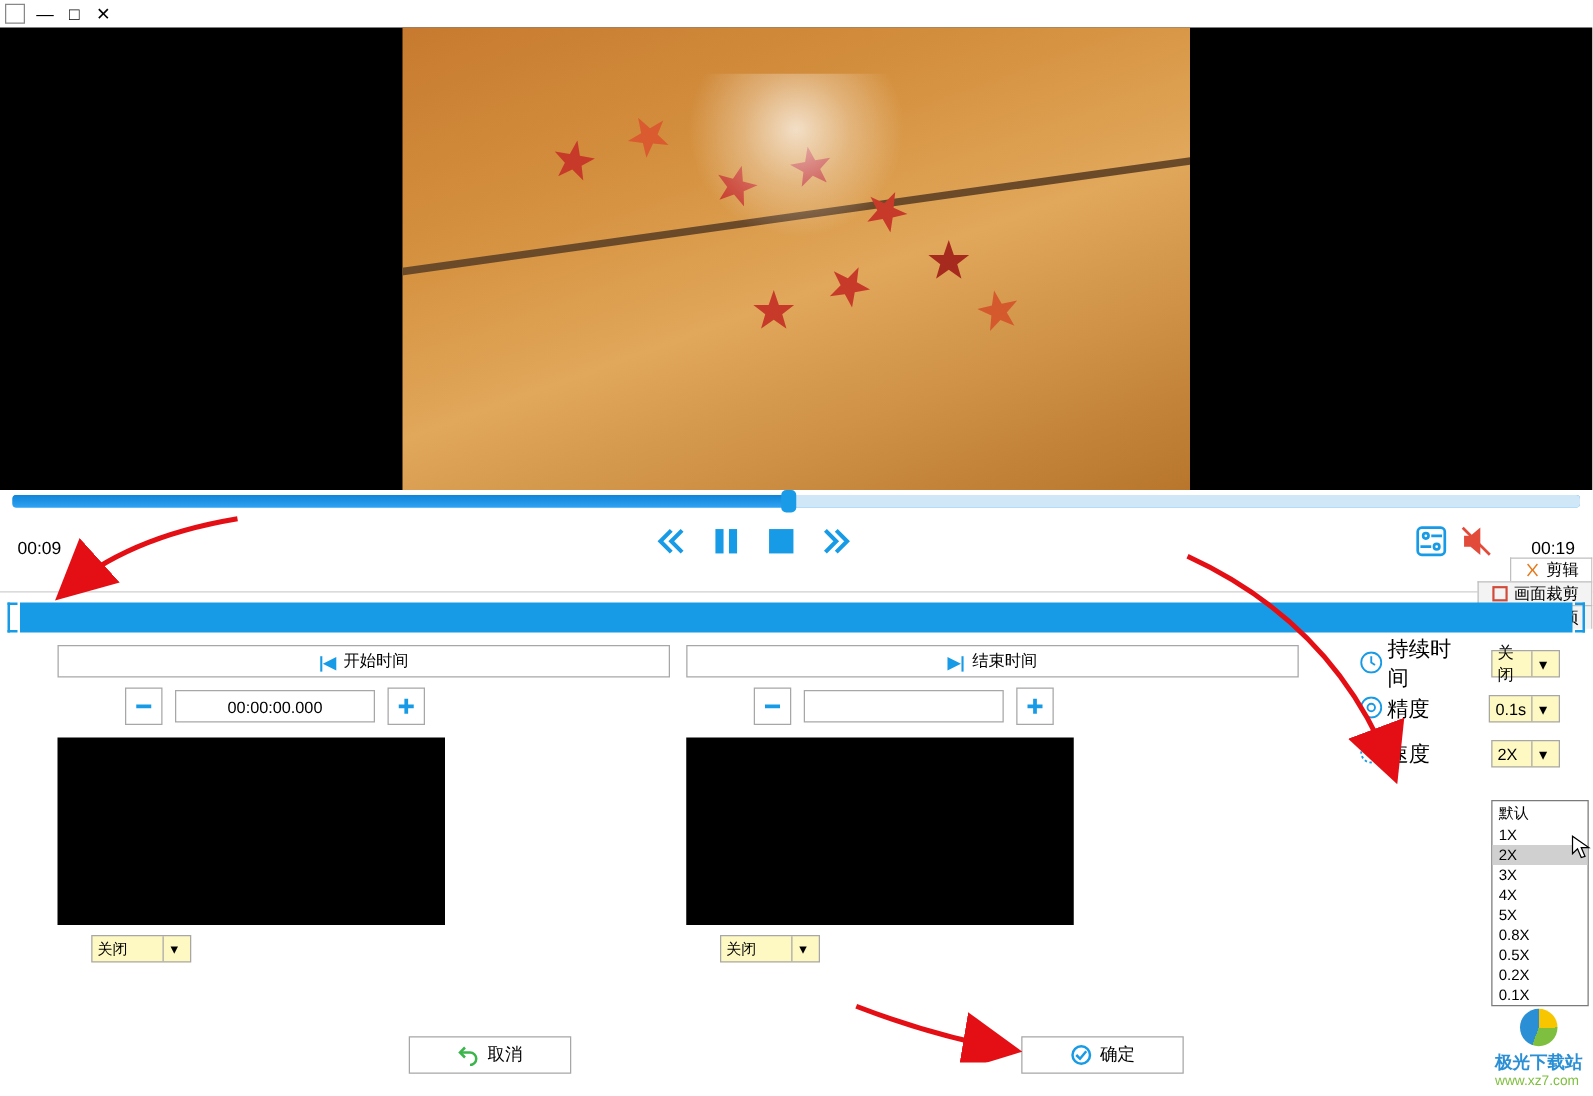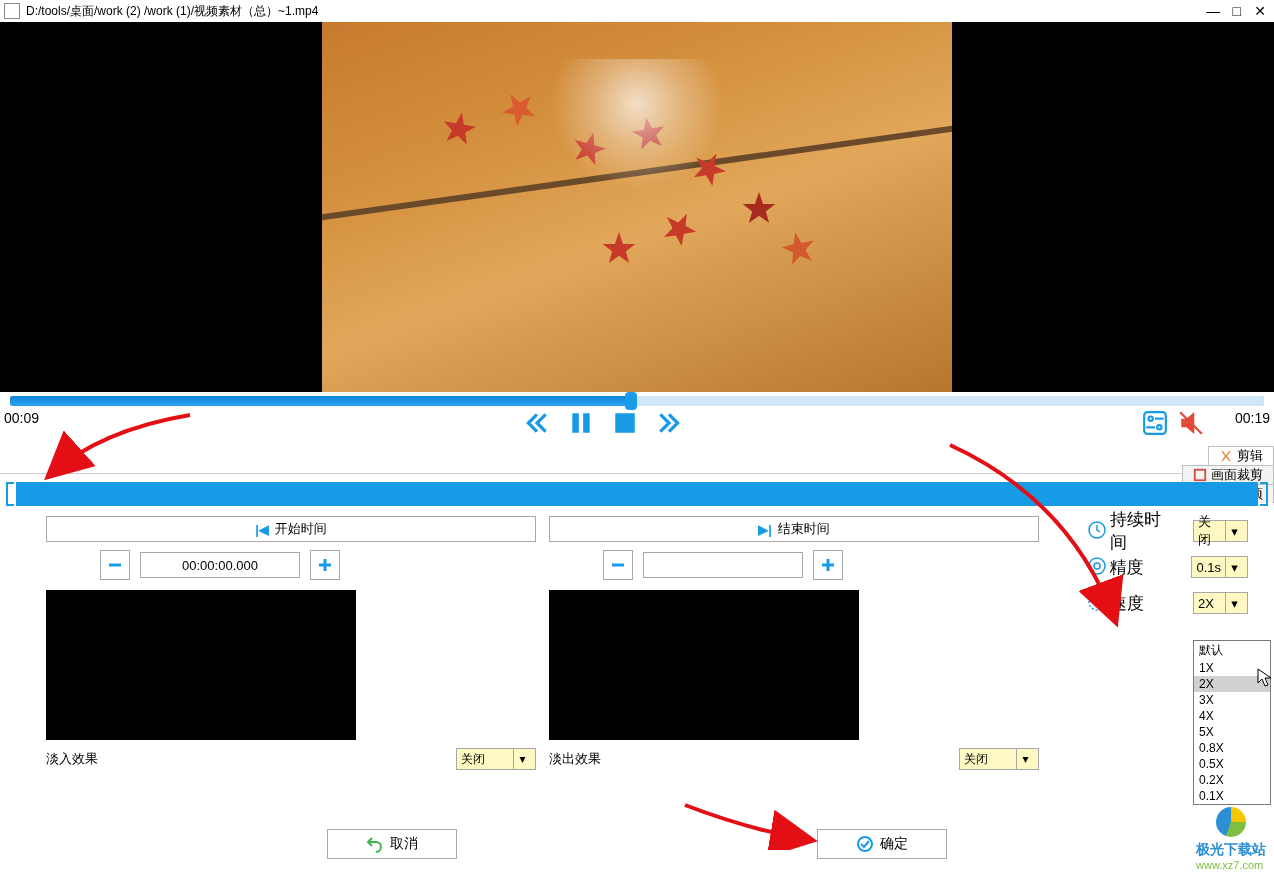--- a/index.html
+++ b/index.html
@@ -20,21 +20,21 @@
 .leaf { position:absolute; width:34px; height:34px; background:#c73a2a; clip-path: polygon(50% 0%, 62% 35%, 98% 35%, 70% 57%, 80% 91%, 50% 70%, 20% 91%, 30% 57%, 2% 35%, 38% 35%); }
 
 
 .progress { position: relative; height: 18px; padding: 4px 10px 0; }
 .progress .track { height: 10px; background: linear-gradient(#0f85d8,#2ea2f4); border-radius: 3px; position: relative; }
 .progress .fill { position: absolute; left:0; top:0; height:100%; width:49.5%; background: linear-gradient(#0f85d8,#2ea2f4); border-radius:3px; }
 .progress .remain { position:absolute; right:0; top:0; height:100%; width:50.5%; background:#cfe7f7; border-radius:0 3px 3px 0; }
 .progress .thumb { position: absolute; left: 49.5%; top: -4px; width: 12px; height: 18px; background: #1a9be7; border-radius: 4px; transform: translateX(-50%); }
 
 
-.controls { height: 36px; display: flex; align-items: flex-start; padding: 0 4px; position: relative; }
+.controls { height: 36px; display: flex; align-items: flex-end; padding: 0 14px; position: relative; }
 .time-l, .time-r { width: 60px; color: #000; font-size: 14px; }
 .time-r { text-align: right; }
 .center-controls { flex:1; display:flex; justify-content:center; gap:18px; }
 .ctrl-btn { color:#179be6; cursor:pointer; }
 .ctrl-btn svg { width:26px; height:26px; display:block; }
 .right-icons { display:flex; gap:10px; margin-right:6px; }
 
 
 .tabs { height: 28px; border-bottom: 1px solid #cfcfcf; display:flex; align-items:flex-end; padding-left:2px; gap:0;flex-direction:column; }
 .tab { height:27px; padding:0 10px; display:flex; align-items:center; gap:4px; border:1px solid #bfbfbf; border-bottom:none; background:#fff; font-size:13px; cursor:default; }
@@ -93,21 +93,20 @@
 .site-logo .swirl { width:30px; height:30px; border-radius:50%; background: conic-gradient(#f7c600 0 90deg, #7fbf3f 90deg 200deg, #2a8fd4 200deg 360deg); }
 
 
 .cursor { position:absolute; width:16px; height:20px; z-index:200; }
 </style>
 </head>
 <body>
 
 <div class="titlebar">
   <span class="icon"></span>
-  <span class="title">D:/tools/桌面/work (2) /work (1)/视频素材（总）~1.mp4</span>
   <span class="win-controls">
     <span>—</span>
     <span>□</span>
     <span>✕</span>
   </span>
 </div>
 
 <div class="preview">
   <div class="video">
     <div class="leaf" style="left:120px; top:90px; transform:rotate(10deg)"></div>
@@ -221,21 +220,20 @@
       <input class="time-input" value="00:00:00.000" style="">
       <div class="sq">
           <svg viewBox="0 0 18 18">
             <line x1="3" y1="9" x2="15" y2="9" stroke="#179be6" stroke-width="3"></line>
             <line x1="9" y1="3" x2="9" y2="15" stroke="#179be6" stroke-width="3"></line>
           </svg>
         </div>
     </div>
     <div class="thumb-preview" style="margin-left:36px"></div>
     <div class="fade-row" style="margin-left:36px">
-      <span class="lbl">淡入效果</span>
       <div class="select-box" style="width:80px">
         <span style="flex:1">关闭</span>
         <span class="arrow">▾</span>
       </div>
     </div>
   </div>
 
   <div class="col" style="flex:0 0 535px">
     <div class="marker-btn" style="margin-left:0">
       <span class="blue">▶|</span>
@@ -250,21 +248,20 @@
       <input class="time-input" value="" style="">
       <div class="sq">
           <svg viewBox="0 0 18 18">
             <line x1="3" y1="9" x2="15" y2="9" stroke="#179be6" stroke-width="3"></line>
             <line x1="9" y1="3" x2="9" y2="15" stroke="#179be6" stroke-width="3"></line>
           </svg>
         </div>
     </div>
     <div class="thumb-preview"></div>
     <div class="fade-row">
-      <span class="lbl">淡出效果</span>
       <div class="select-box" style="width:80px">
         <span style="flex:1">关闭</span>
         <span class="arrow">▾</span>
       </div>
     </div>
   </div>
 
   <div class="side-col">
     <div class="side-row">
       <span class="ic"><svg width="18" height="18" viewBox="0 0 18 18">

